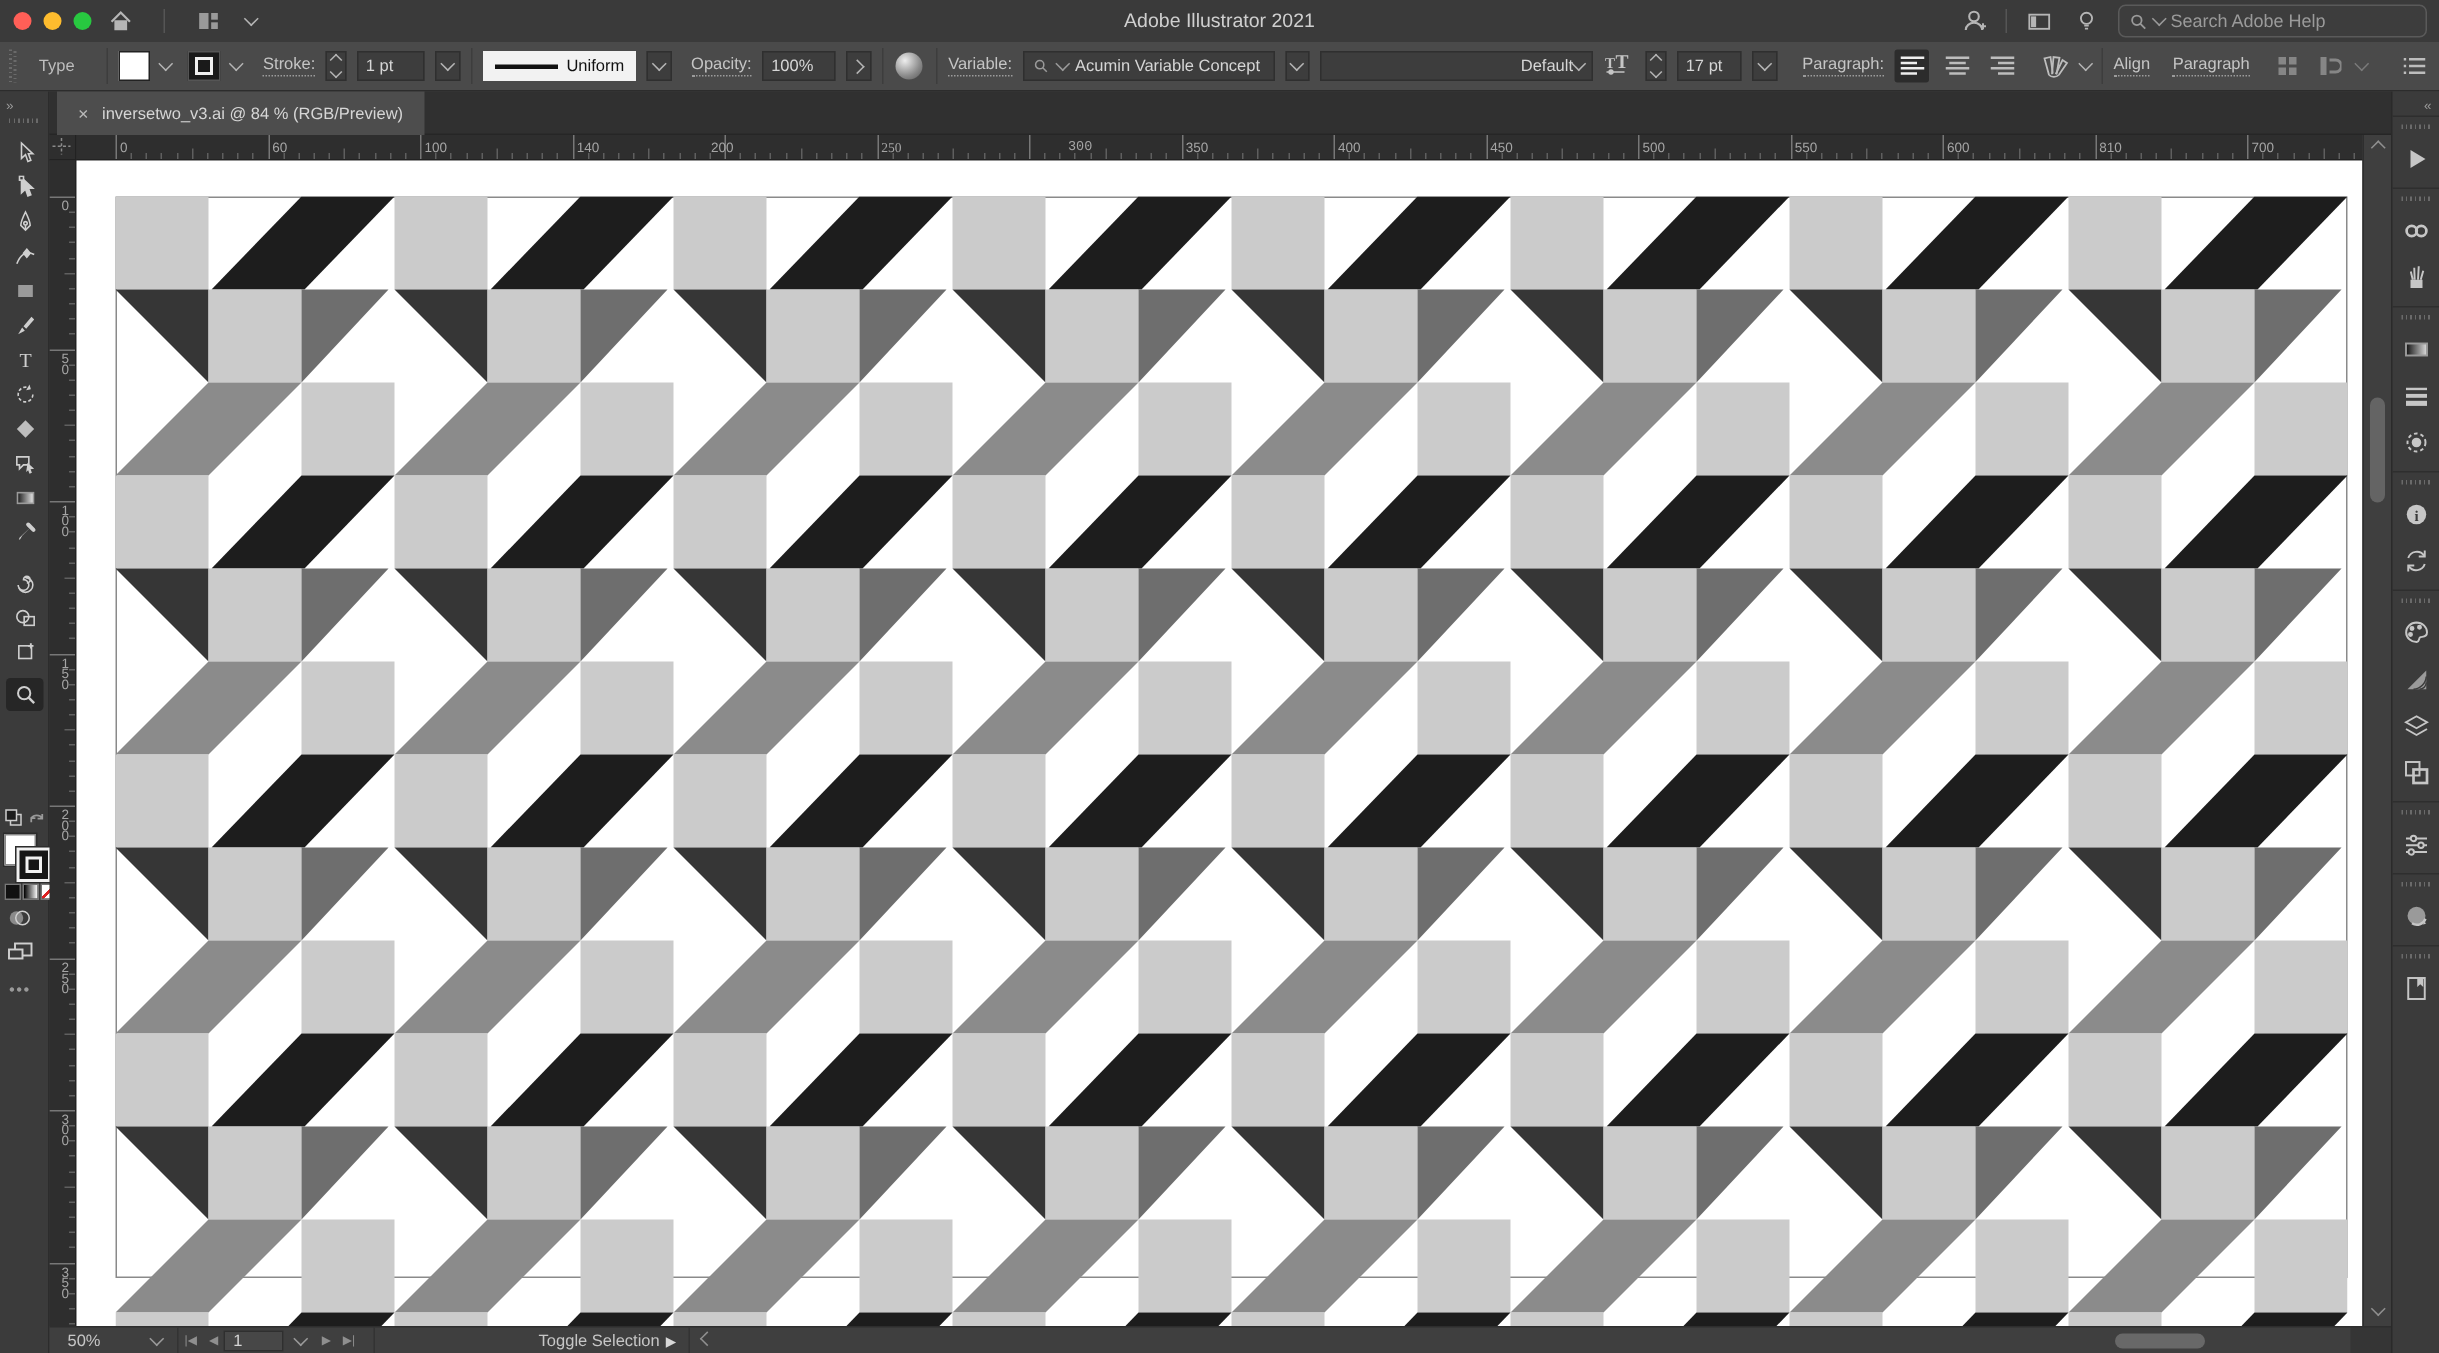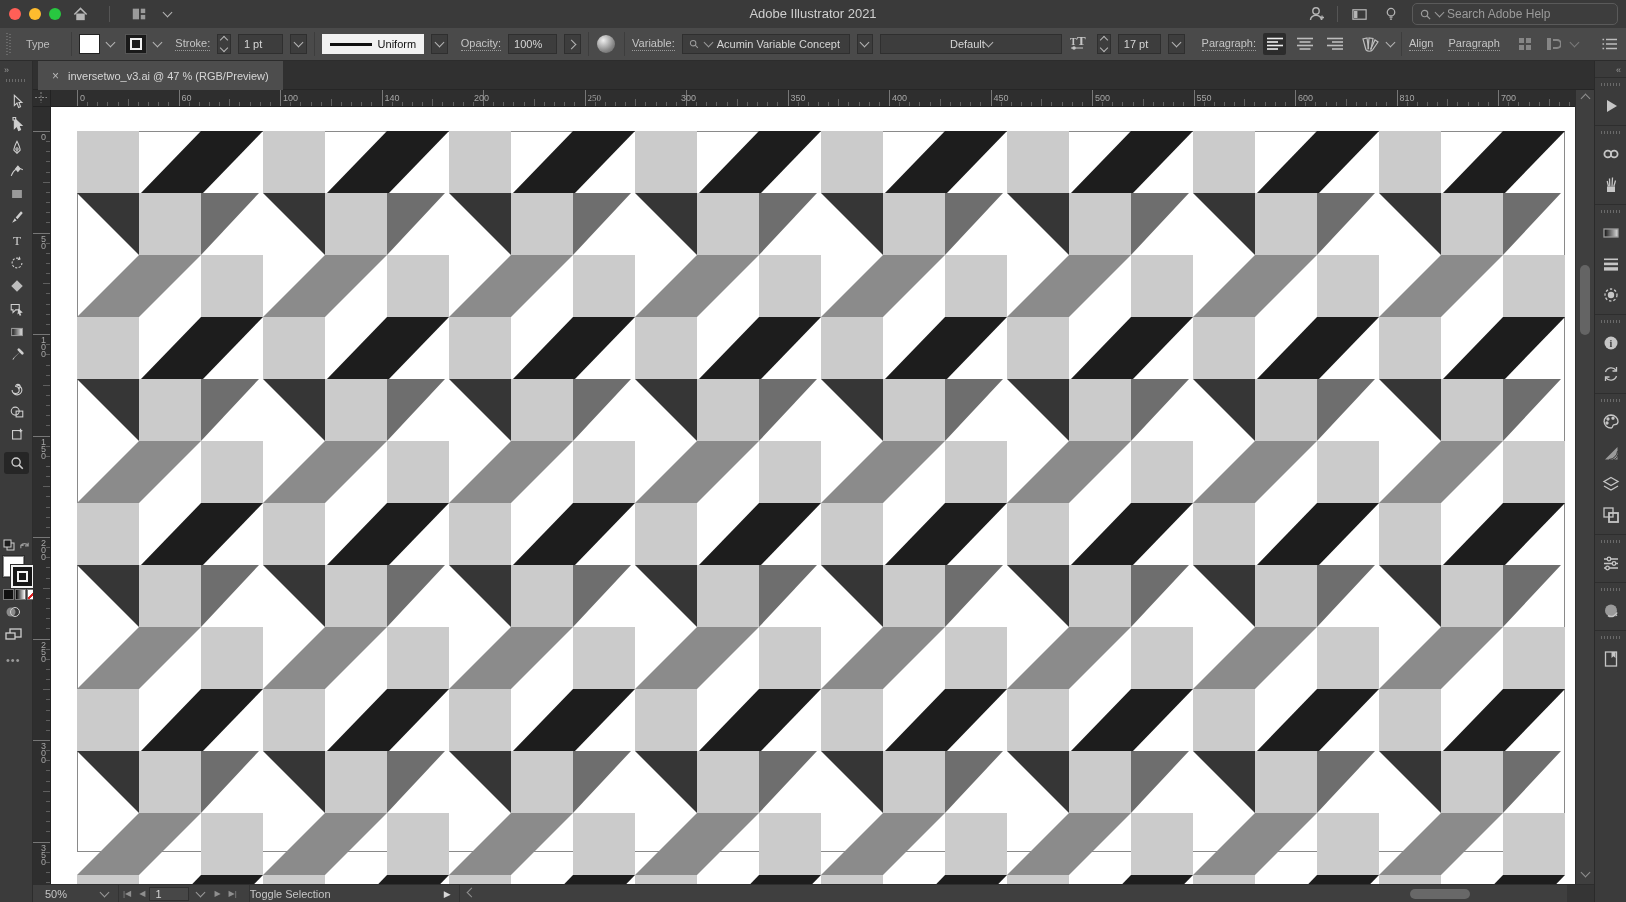--- a/index.html
+++ b/index.html
@@ -182,21 +182,21 @@
     <svg width="12" height="12" viewBox="0 0 14 14">
         <circle cx="6" cy="6" r="3.2" fill="none" stroke="#9a9a9a" stroke-width="1.2"></circle>
         <path d="M8.4 8.4 L11.5 11.5" stroke="#9a9a9a" stroke-width="1.2"></path>
       </svg>
     <i class="cv" style="border-color:#9a9a9a;"></i>
     <span>Acumin Variable Concept</span>
   </span>
   <span class="chevbox">
       <i class="cv"></i>
     </span>
-  <span class="field" style="width:186px;justify-content:center;">
+  <span class="field" style="width:186px;justify-content:flex-end;">
     <span>Default</span>
       <i class="cv"></i>
   </span>
   <span class="picon">
     <svg width="20" height="20" viewBox="0 0 20 20">
         <text x="1" y="11" font-size="10" font-weight="bold" fill="#c5c5c5" font-family="Liberation Serif,serif">T</text>
         <text x="8" y="11" font-size="13" font-weight="bold" fill="#c5c5c5" font-family="Liberation Serif,serif">T</text>
         <path d="M2 14 h12" stroke="#c5c5c5"></path>
         <circle cx="5" cy="14" r="1.8" fill="#c5c5c5"></circle>
       </svg>
@@ -410,21 +410,21 @@
         <rect x="5" y="3" width="11" height="8" fill="none" stroke="#cfcfcf" stroke-width="1.3"></rect>
         <rect x="1" y="7" width="9" height="6" fill="#3b3b3b" stroke="#cfcfcf" stroke-width="1.3"></rect>
       </svg>
     <div style="position:absolute;left:4px;top:115px;color:#9a9a9a;font-size:11px;letter-spacing:1px;">•••</div>
   </div>
 </div>
 
 <div id="tabbar" class="abs">
   <div id="doc-tab">
     <span style="color:#b9b9b9;font-size:12px;">×</span>
-    <span>inversetwo_v3.ai @ 47 % (RGB/Preview)</span>
+    <span>inversetwo_v3.ai @ 84 % (RGB/Preview)</span>
   </div>
 </div>
 
 <div id="ruler-corner" class="abs">
   <svg width="16" height="15" viewBox="0 0 16 15">
       <path d="M8 2 v11 M2 7.5 h12" stroke="#8a8a8a" stroke-dasharray="2 1.5"></path>
     </svg>
 </div>
 <div id="ruler-h" class="abs">
     <i class="tickh" style="left: 26px; height: 16px;"></i>
@@ -574,21 +574,21 @@
     <i class="tickh" style="left: 1487.6px; height: 4px; background: rgb(95, 95, 95);"></i>
     <i class="tickh" style="left: 1497.8px; height: 7px; background: rgb(95, 95, 95);"></i>
     <i class="tickh" style="left: 1507.9px; height: 4px; background: rgb(95, 95, 95);"></i>
     <i class="tickh" style="left: 1518.1px; height: 4px; background: rgb(95, 95, 95);"></i>
     <span class="rlabel" style="left: 29px; top: 3px;">0</span>
     <span class="rlabel" style="left: 130.5px; top: 3px;">60</span>
     <span class="rlabel" style="left: 232px; top: 3px;">100</span>
     <span class="rlabel" style="left: 333.5px; top: 3px;">140</span>
     <span class="rlabel" style="left: 423px; top: 3px;">200</span>
     <span class="rlabel" style="left: 536.5px; top: 3px; font-family: Liberation Serif, serif;">250</span>
-    <span class="rlabel" style="left: 630px; top: 3px;">300</span>
+    <span class="rlabel" style="left: 661px; top: 3px; font-family: Liberation Mono, monospace;">300</span>
     <span class="rlabel" style="left: 739.5px; top: 3px;">350</span>
     <span class="rlabel" style="left: 841px; top: 3px;">400</span>
     <span class="rlabel" style="left: 942.5px; top: 3px;">450</span>
     <span class="rlabel" style="left: 1044px; top: 3px;">500</span>
     <span class="rlabel" style="left: 1145.5px; top: 3px;">550</span>
     <span class="rlabel" style="left: 1247px; top: 3px;">600</span>
     <span class="rlabel" style="left: 1348.5px; top: 3px;">810</span>
     <span class="rlabel" style="left: 1450px; top: 3px;">700</span>
   </div>
 <div id="ruler-v" class="abs">
@@ -1067,21 +1067,21 @@
   <span style="margin-left:12px;">50%</span>
   <span class="cv" style="margin-left:34px;border-color:#9a9a9a;"></span>
   <span class="sb-sep" style="margin-left:10px;"></span>
   <span class="navgl">|◀</span>
   <span class="navgl">◀</span>
   <span class="field" style="height:14px;width:40px;background:#474747;">1</span>
   <span class="cv" style="margin-left:8px;border-color:#9a9a9a;"></span>
   <span class="navgl" style="margin-left:10px;">▶</span>
   <span class="navgl">▶|</span>
   <span class="sb-sep" style="margin-left:8px;"></span>
-  <span style="width:190px;text-align:left;">Toggle Selection</span>
+  <span style="width:190px;text-align:right;">Toggle Selection</span>
   <span style="color:#d8d8d8;font-size:9px;margin-left:4px;">▶</span>
   <span class="sb-sep" style="margin-left:8px;"></span>
   <span style="position:relative;flex:1;height:18px;">
     <i class="cv" style="position:absolute;left:8px;top:7px;transform:rotate(135deg);border-color:#8f8f8f;"></i>
     <span id="hthumb"></span>
     <i class="cv" style="position:absolute;right:8px;top:7px;transform:rotate(-45deg);border-color:#8f8f8f;"></i>
   </span>
 </div>
 <div id="sb-corner" class="abs"></div>
 

